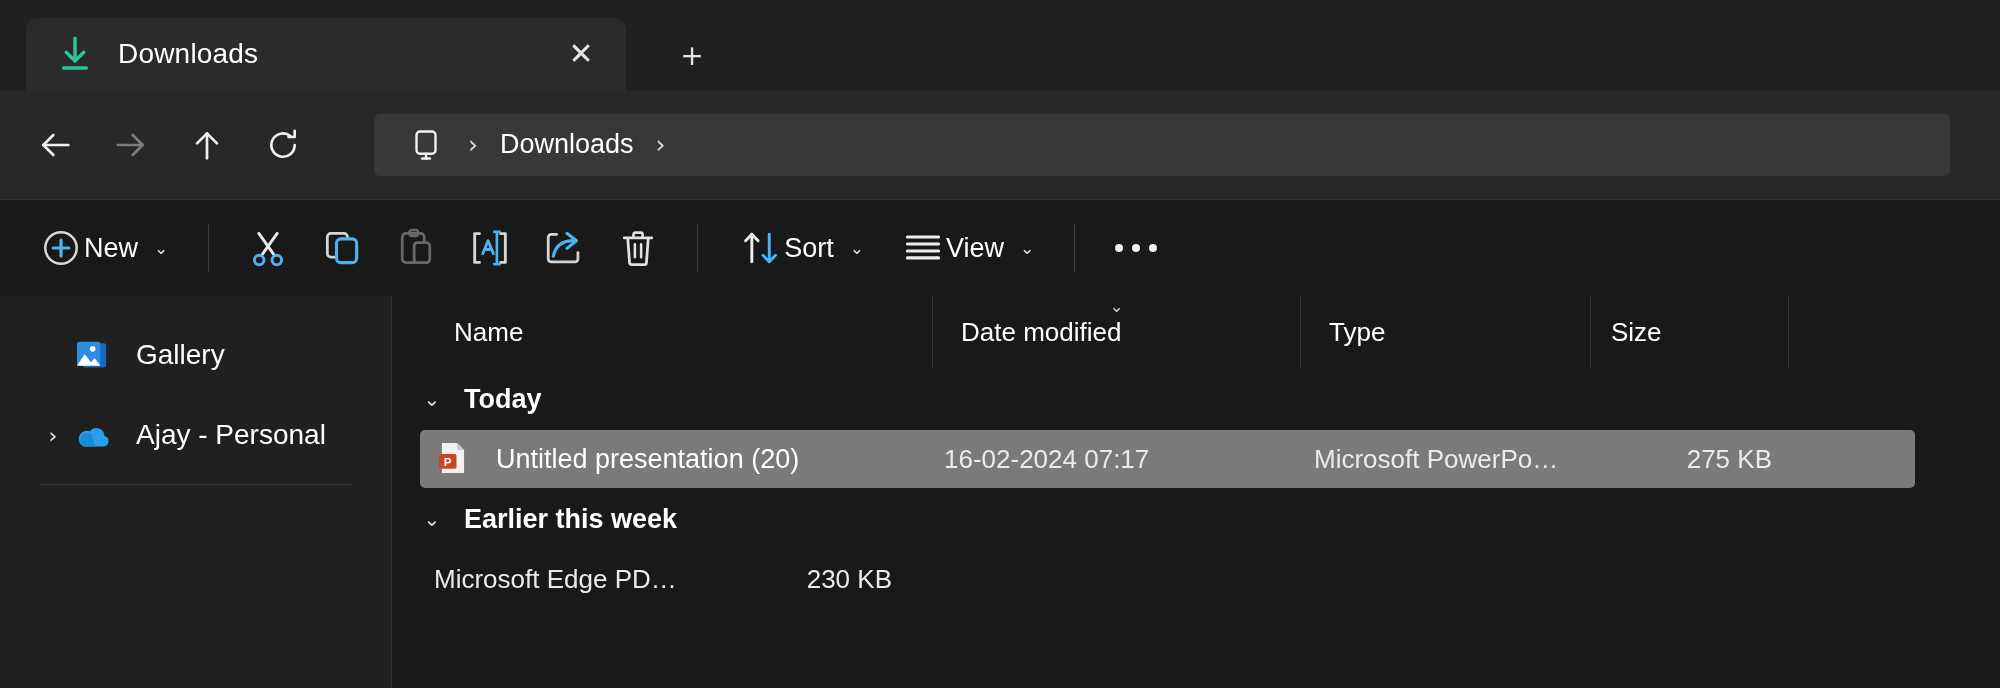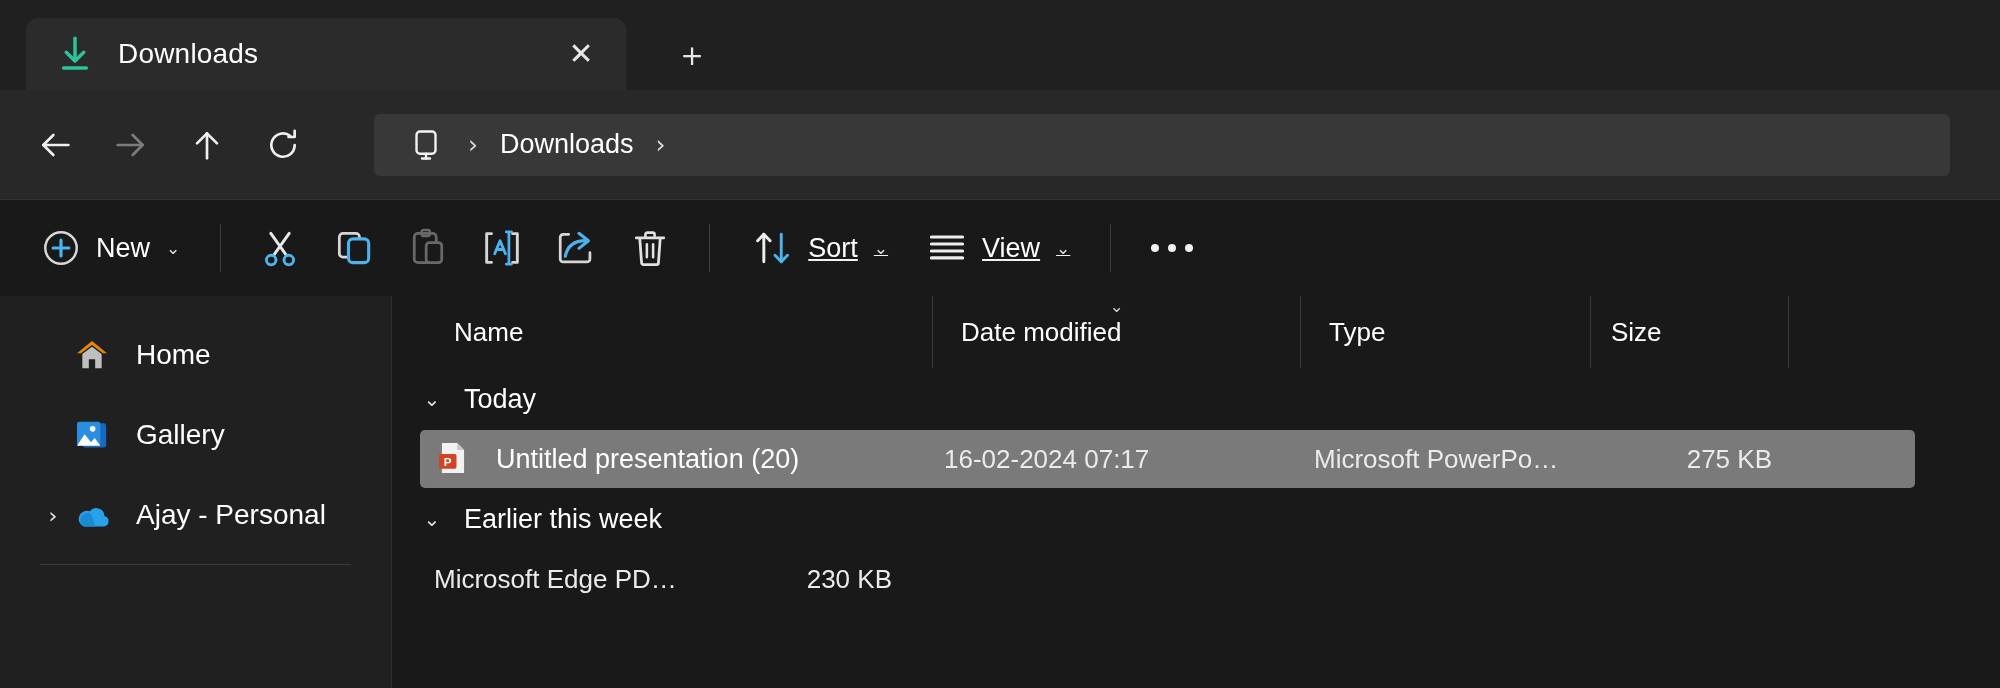--- a/index.html
+++ b/index.html
@@ -68,26 +68,26 @@
   
   .cmdbar {
     height: 96px; background: #191919;
     display: flex; align-items: center; padding-left: 28px;
   }
   .cmd {
     height: 62px; border-radius: 6px; display: flex; align-items: center;
     justify-content: center; padding: 0 14px; color: #f2f2f2;
   }
   .cmd.newbtn { padding: 0 18px 0 10px; }
-  .cmd-label { font-size: 27px; margin-left: 12px; color: #ffffff; white-space: nowrap; }
+  .cmd-label { font-size: 27px; margin-left: 0; color: #ffffff; white-space: nowrap; }
   .cmd .chev { margin-left: 16px; color: #e0e0e0; font-size: 17px; line-height: 1; }
   .cmd-icon { width: 46px; height: 46px; display: flex; align-items: center; justify-content: center; }
   .cmd-sep { width: 1px; height: 48px; background: #3d3d3d; margin: 0 22px; }
   .cmd.disabled { opacity: .45; }
-  .cmd.wide { padding: 0 18px; text-decoration: underline; }
+  .cmd.wide { padding: 0 18px; }
   .dots { display: flex; align-items: center; gap: 9px; }
   .dots i { width: 8px; height: 8px; border-radius: 50%; background: #f0f0f0; display:block; }
 
   
   .body { display: flex; height: 392px; }
   .sidebar {
     width: 392px; flex: 0 0 392px; background: #202020;
     border-right: 1px solid #2e2e2e; padding-top: 28px; position: relative;
   }
   .side-item {
@@ -123,21 +123,21 @@
   .col-extra { flex: 1 1 auto; border-left: 1px solid #393939; height: 72px; }
 
   .group {
     height: 62px; display: flex; align-items: center; padding-left: 22px;
   }
   .group-chev {
     width: 36px; flex: 0 0 36px; color: #e0e0e0; font-size: 20px;
     display: flex; align-items: center; justify-content: center;
     font-family: "DejaVu Sans", sans-serif;
   }
-  .group-label { color: #ffffff; font-size: 27px; margin-left: 14px; }
+  .group-label { color: #ffffff; font-size: 27px; margin-left: 14px; font-weight: bold; }
 
   .row {
     height: 58px; display: flex; align-items: center;
     margin-left: 28px; margin-right: 85px; border-radius: 5px;
   }
   .row.selected { background: #7a7a7a; }
   .row-name { width: 512px; display: flex; align-items: center; padding-left: 14px; }
   .row-icon { width: 40px; height: 40px; flex: 0 0 40px; position: relative; }
   .row-text { color: #ffffff; font-size: 27px; margin-left: 22px; white-space: nowrap; overflow:hidden; }
   .row-date { width: 368px; color: #ebebeb; font-size: 26px; padding-left: 12px; }
@@ -313,30 +313,20 @@
           <i></i>
           <i></i>
         </span>
     </div>
   </div>
 
   <div class="body">
 
     <div class="sidebar">
 
-      <div class="side-item">
-        <span class="side-chevron blank">›</span>
-        <span class="side-icon">
-          <svg width="40" height="40" viewBox="0 0 24 24">
-            <path d="M12 3.6 L21 11 H18.6 L12 6 L5.4 11 H3 Z" fill="#e8860b"></path>
-            <path d="M6.2 11.4 L12 7 L17.8 11.4 V20 H13.9 V14.6 H10.1 V20 H6.2 Z" fill="#bfbfbf"></path>
-          </svg>
-        </span>
-        <span class="side-label">Home</span>
-      </div>
 
       <div class="side-item">
         <span class="side-chevron blank">›</span>
         <span class="side-icon">
           <svg width="40" height="40" viewBox="0 0 24 24">
             <rect x="6.5" y="5" width="14" height="14.5" rx="1.4" fill="#1668c1"></rect>
             <rect x="3" y="4" width="14" height="14.5" rx="1.4" fill="#2a8ee0"></rect>
             <circle cx="12.4" cy="8.3" r="1.7" fill="#ffffff"></circle>
             <path d="M3 18.5 L7.6 11.6 L11.4 16.4 L13.6 13.8 L17 18.5 Z" fill="#ffffff"></path>
           </svg>

